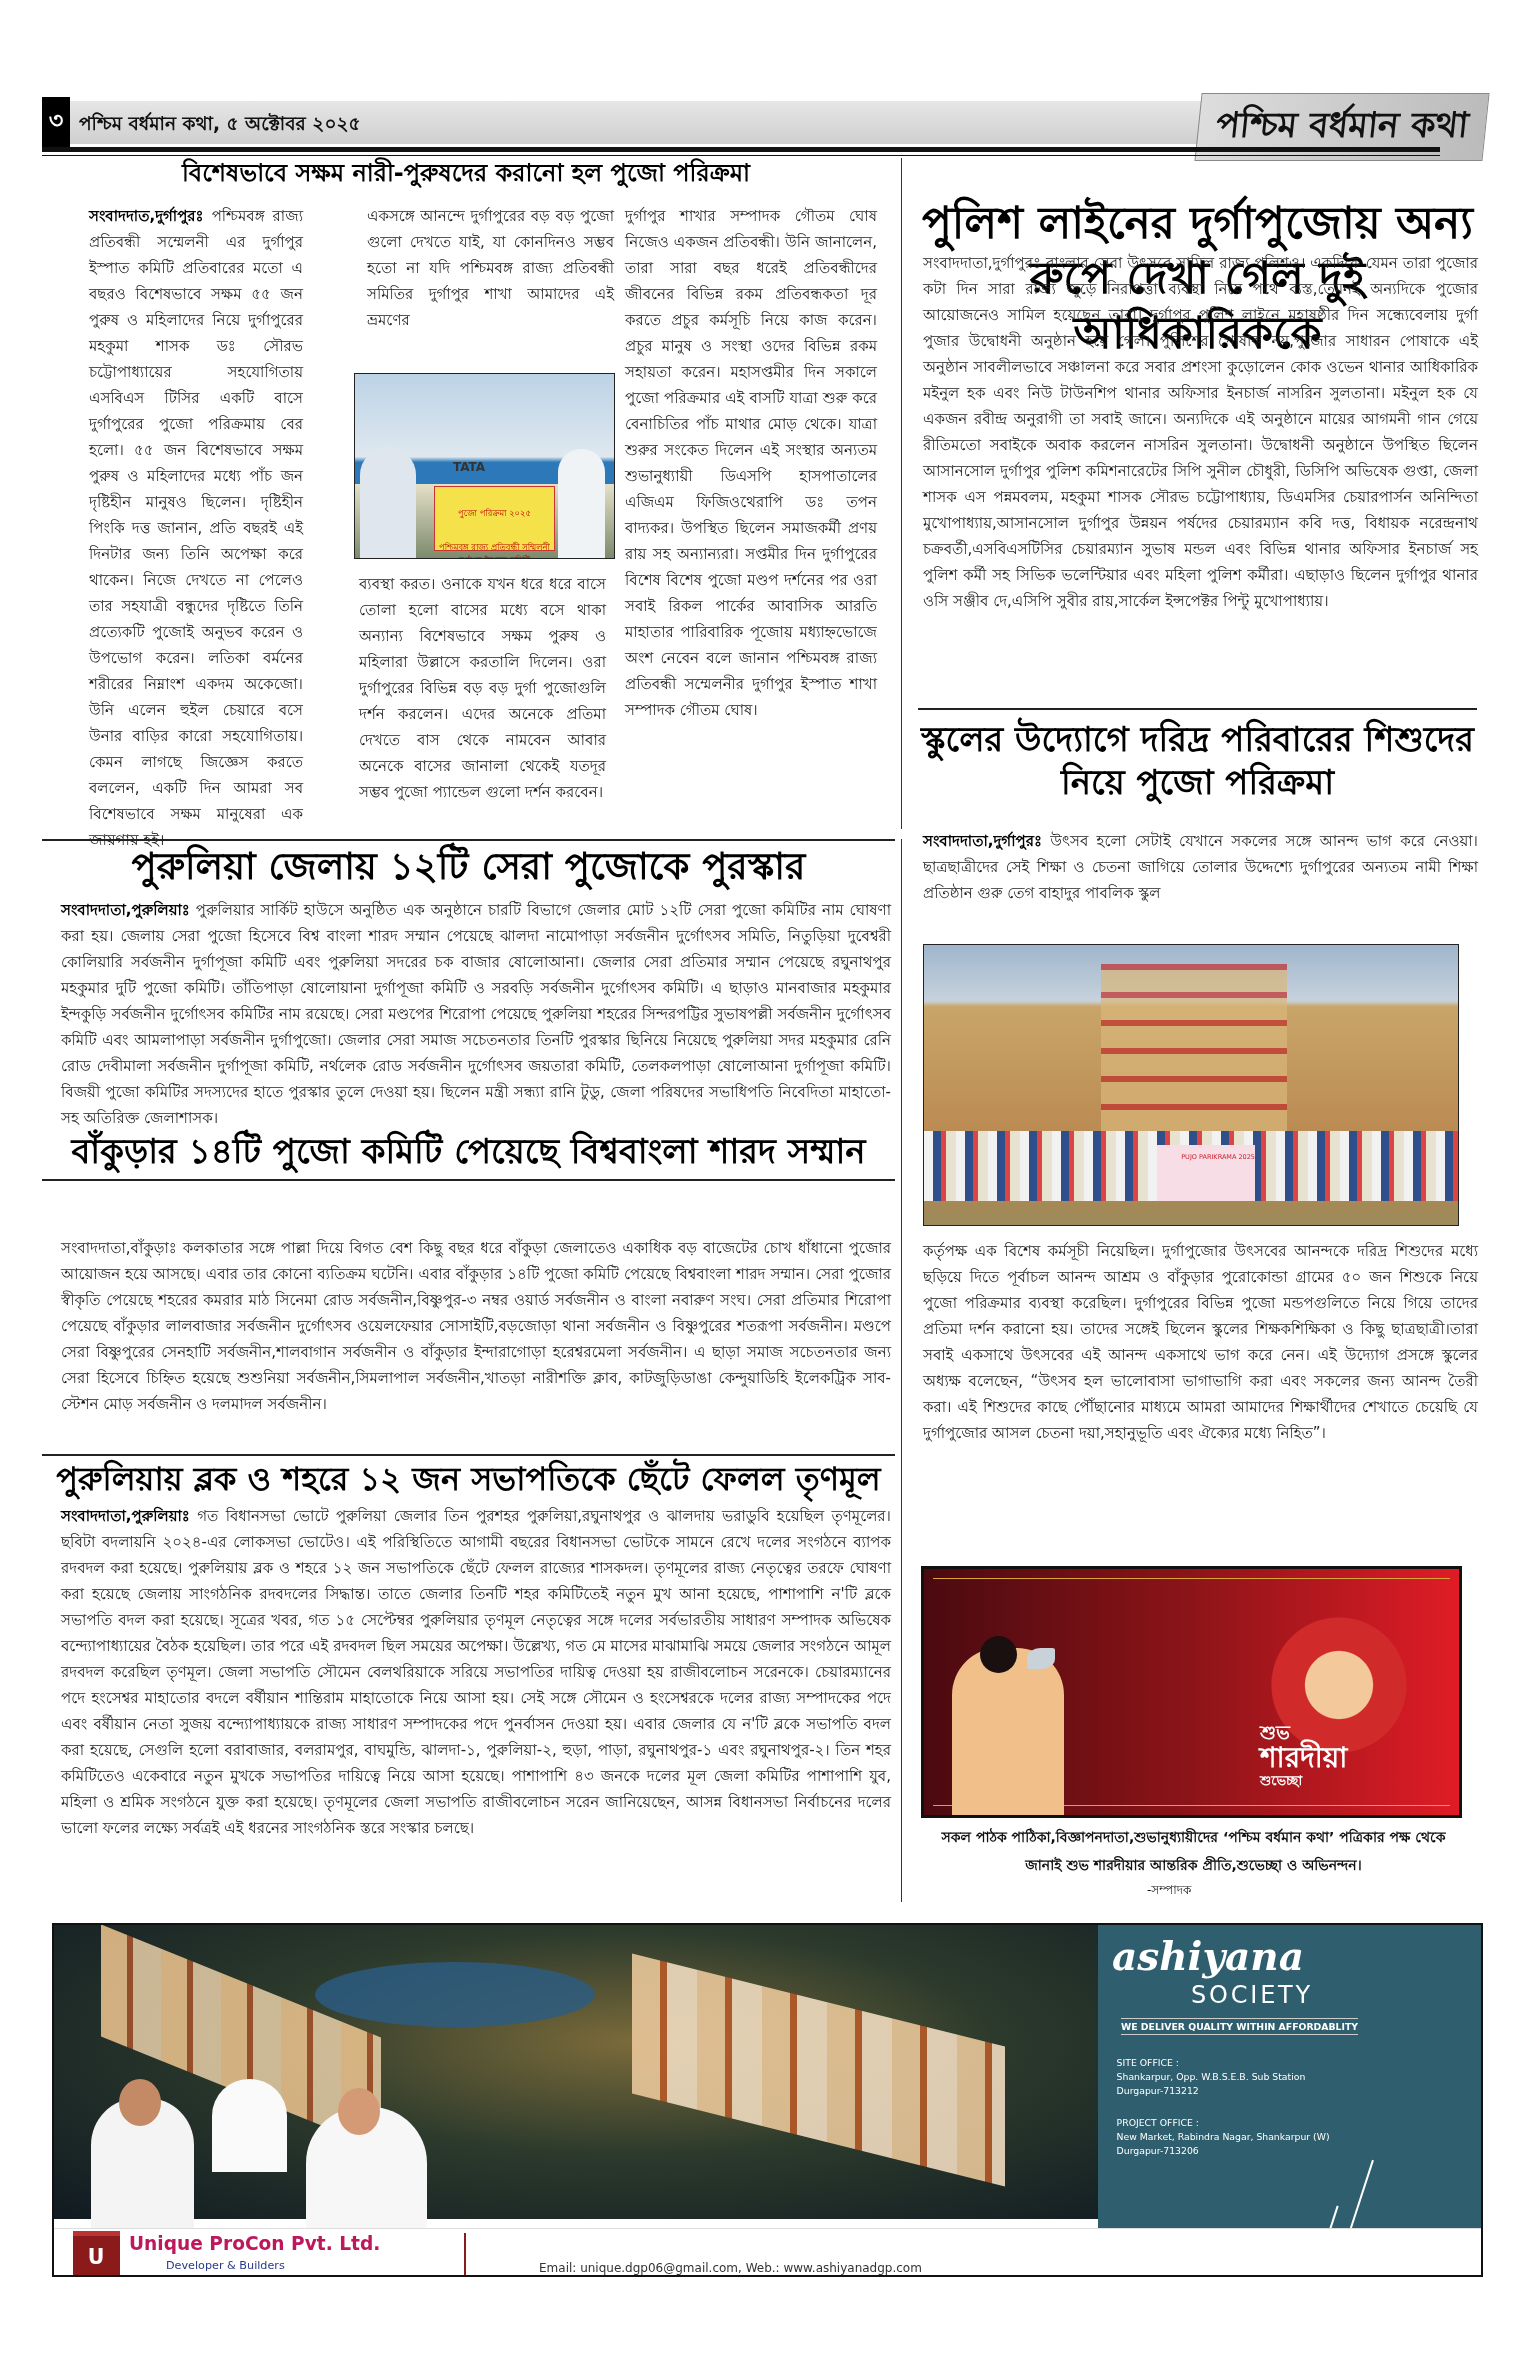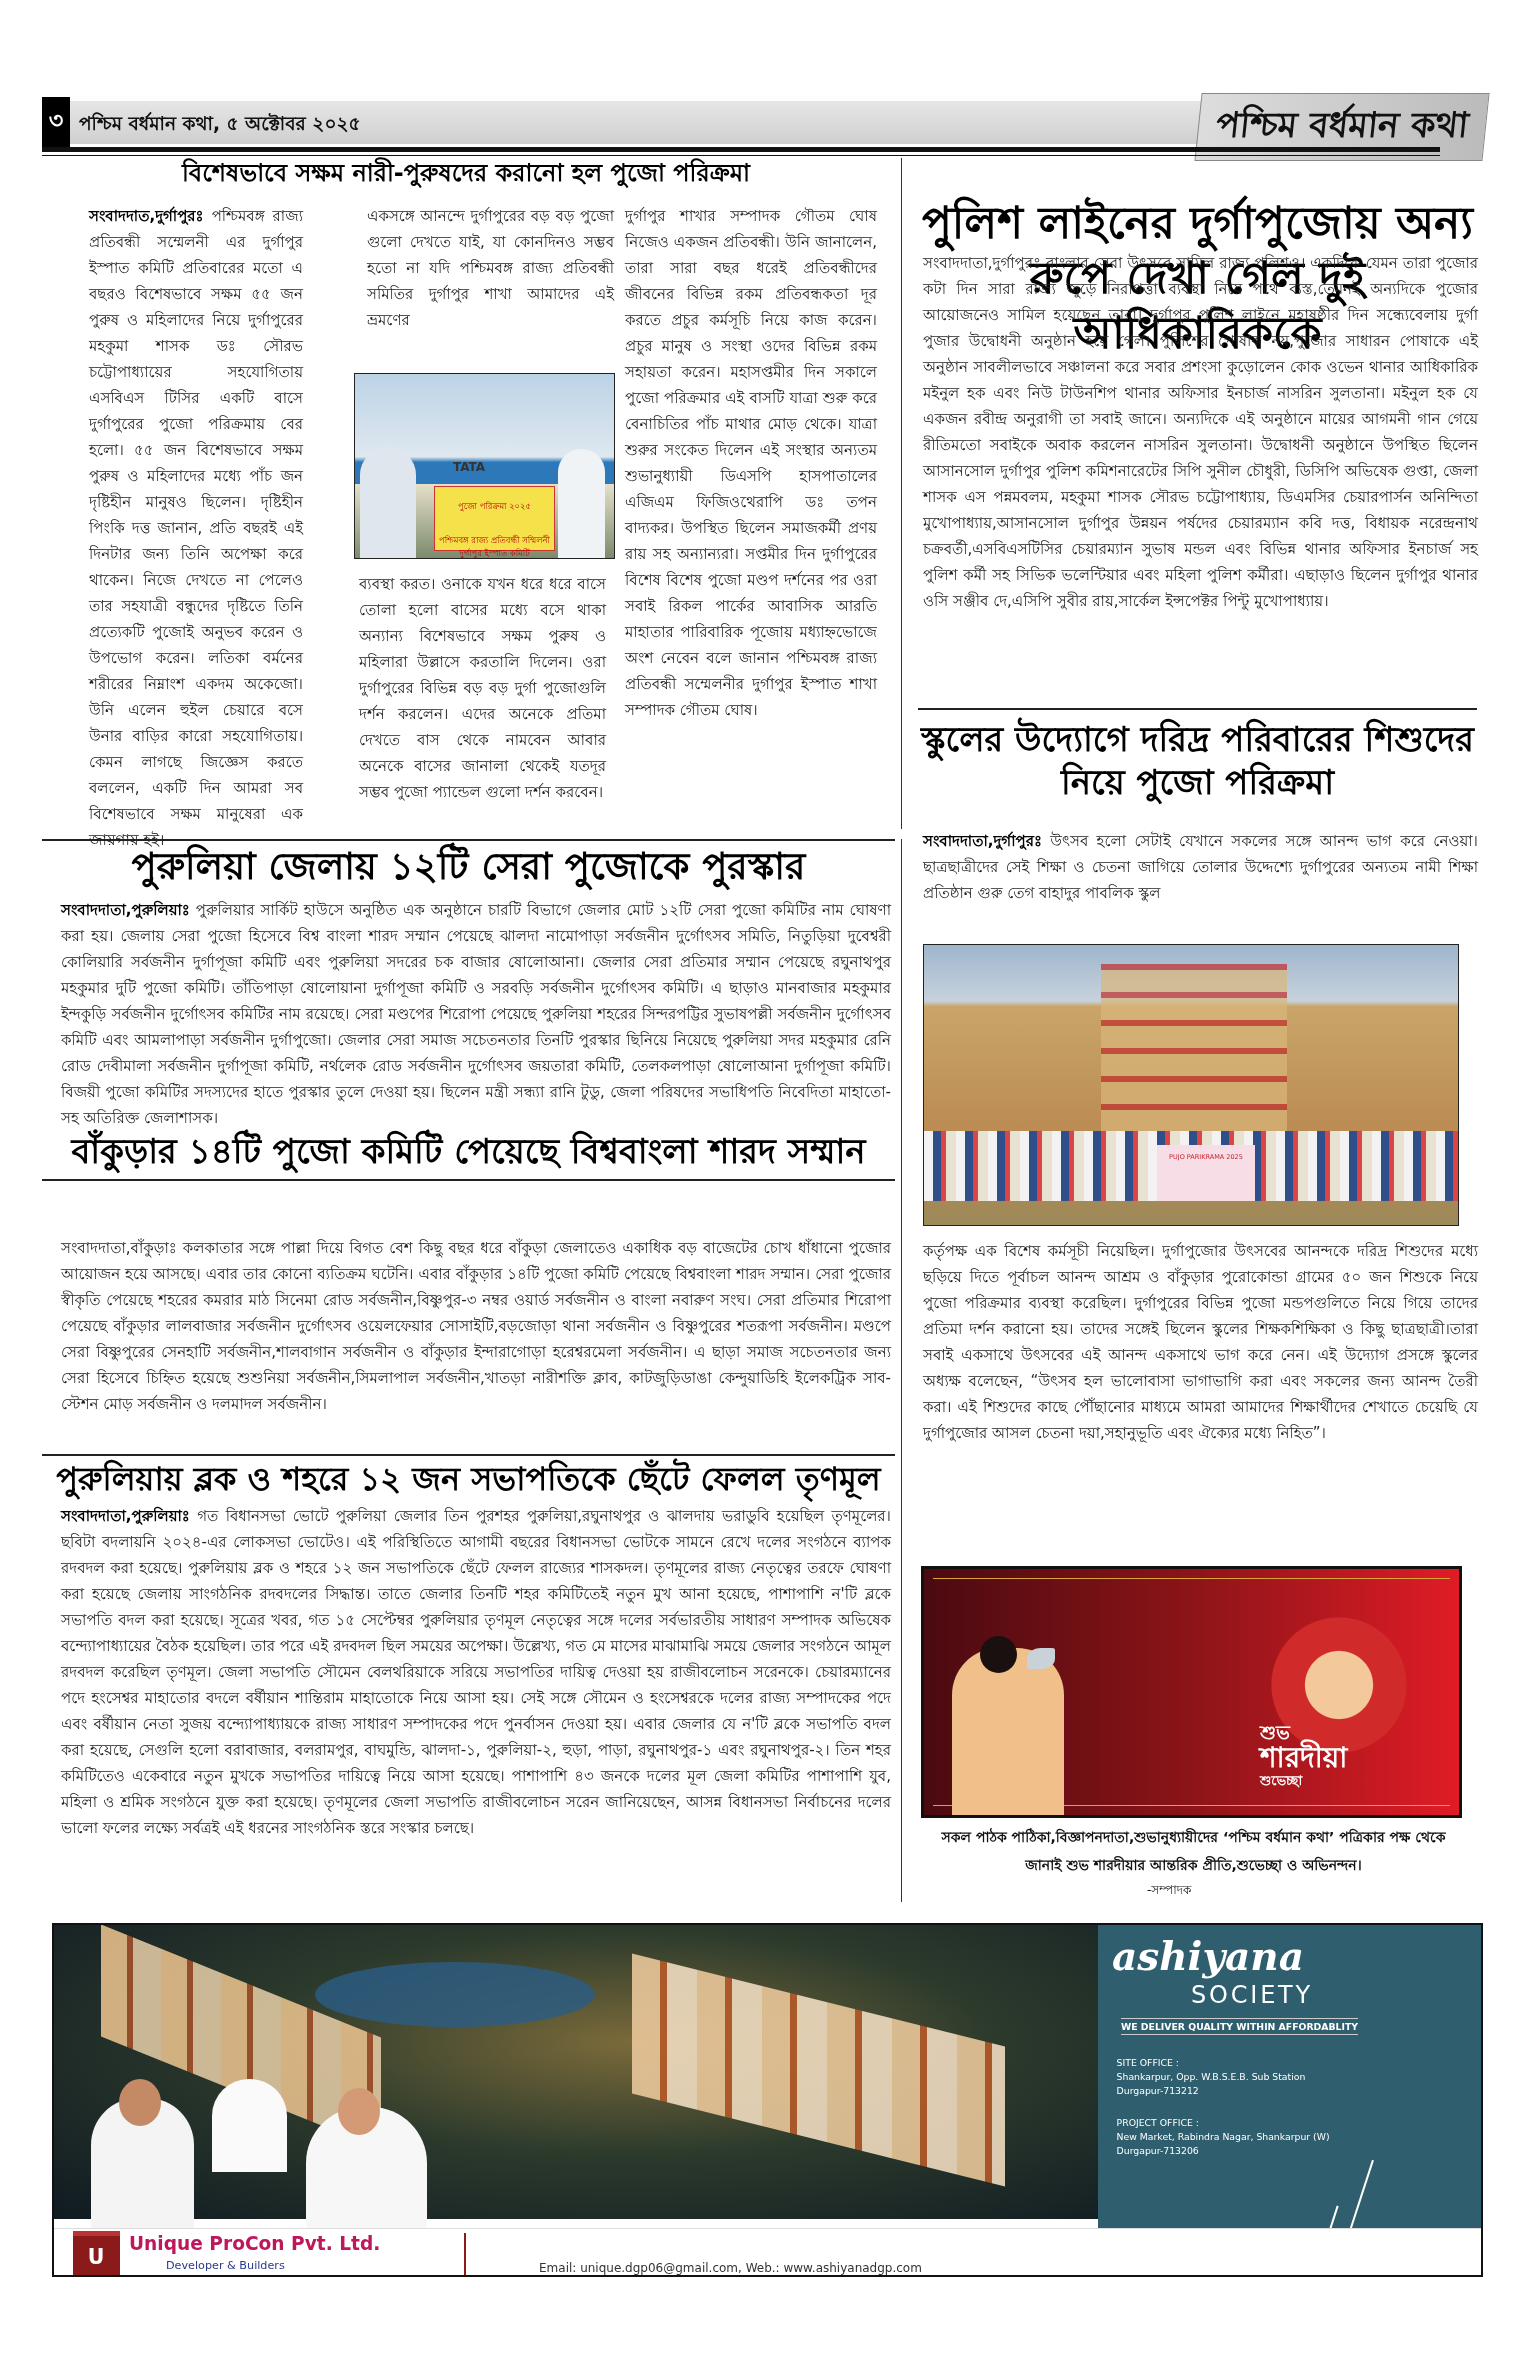--- a/index.html
+++ b/index.html
@@ -32,21 +32,21 @@
 </div>
 
 <div class="abs hl" style="left:42px;top:158px;width:848px;font-size:24px;">বিশেষভাবে সক্ষম নারী-পুরুষদের করানো হল পুজো পরিক্রমা</div>
 <div class="abs col" style="left:89px;top:203px;width:214px;">
   <b>সংবাদদাত,দুর্গাপুরঃ</b>
   <span>পশ্চিমবঙ্গ রাজ্য প্রতিবন্ধী সম্মেলনী এর দুর্গাপুর ইস্পাত কমিটি প্রতিবারের মতো এ বছরও বিশেষভাবে সক্ষম ৫৫ জন পুরুষ ও মহিলাদের নিয়ে দুর্গাপুরের মহকুমা শাসক ডঃ সৌরভ চট্টোপাধ্যায়ের সহযোগিতায় এসবিএস টিসির একটি বাসে দুর্গাপুরের পুজো পরিক্রমায় বের হলো। ৫৫ জন বিশেষভাবে সক্ষম পুরুষ ও মহিলাদের মধ্যে পাঁচ জন দৃষ্টিহীন মানুষও ছিলেন। দৃষ্টিহীন পিংকি দত্ত জানান, প্রতি বছরই এই দিনটার জন্য তিনি অপেক্ষা করে থাকেন। নিজে দেখতে না পেলেও তার সহযাত্রী বন্ধুদের দৃষ্টিতে তিনি প্রত্যেকটি পুজোই অনুভব করেন ও উপভোগ করেন। লতিকা বর্মনের শরীরের নিম্নাংশ একদম অকেজো। উনি এলেন হুইল চেয়ারে বসে উনার বাড়ির কারো সহযোগিতায়। কেমন লাগছে জিজ্ঞেস করতে বললেন, একটি দিন আমরা সব বিশেষভাবে সক্ষম মানুষেরা এক জায়গায় হই।</span>
 </div>
 <div class="abs col" style="left:359px;top:203px;width:247px;margin-left:8px;">একসঙ্গে আনন্দে দুর্গাপুরের বড় বড় পুজো গুলো দেখতে যাই, যা কোনদিনও সম্ভব হতো না যদি পশ্চিমবঙ্গ রাজ্য প্রতিবন্ধী সমিতির দুর্গাপুর শাখা আমাদের এই ভ্রমণের</div>
 <div class="photo" style="left:354px;top:373px;width:261px;height:186px;background:linear-gradient(#bcd3e6 0,#dfe8ef 45%,#2d78b8 48%,#2d78b8 60%,#e4e0c8 60%,#7c8a6c 100%);">
   <div style="position:absolute;left:98px;top:86px;font-size:12px;font-weight:bold;color:#333">TATA</div>
-  <div style="position:absolute;left:79px;top:112px;width:121px;height:65px;background:#f5e24a;border:0.9px solid #c33;font-size:8.4px;text-align:center;color:#b00;padding-top:13px;line-height:13px">
+  <div style="position:absolute;left:79px;top:112px;width:121px;height:65px;background:#f5e24a;border:0.9px solid #c33;font-size:8.4px;text-align:center;color:#b00;padding-top:20px;line-height:13px">
     <div>পুজো পরিক্রমা ২০২৫</div>
     <div style="margin-top:20.5px">পশ্চিমবঙ্গ রাজ্য প্রতিবন্ধী সম্মিলনী দুর্গাপুর ইস্পাত কমিটি</div>
   </div>
   <div style="position:absolute;left:4.7px;top:73px;width:56px;height:114px;background:#dfe6ee;border-radius:28px 28px 0 0"></div>
   <div style="position:absolute;left:203px;top:75px;width:47px;height:112px;background:#f0f3f6;border-radius:23px 23px 0 0"></div>
 </div>
 <div class="abs col" style="left:359px;top:571px;width:247px;">ব্যবস্থা করত। ওনাকে যখন ধরে ধরে বাসে তোলা হলো বাসের মধ্যে বসে থাকা অন্যান্য বিশেষভাবে সক্ষম পুরুষ ও মহিলারা উল্লাসে করতালি দিলেন। ওরা দুর্গাপুরের বিভিন্ন বড় বড় দুর্গা পুজোগুলি দর্শন করলেন। এদের অনেকে প্রতিমা দেখতে বাস থেকে নামবেন আবার অনেকে বাসের জানালা থেকেই যতদূর সম্ভব পুজো প্যান্ডেল গুলো দর্শন করবেন।</div>
 <div class="abs col" style="left:625px;top:203px;width:252px;">দুর্গাপুর শাখার সম্পাদক গৌতম ঘোষ নিজেও একজন প্রতিবন্ধী। উনি জানালেন, তারা সারা বছর ধরেই প্রতিবন্ধীদের জীবনের বিভিন্ন রকম প্রতিবন্ধকতা দূর করতে প্রচুর কর্মসূচি নিয়ে কাজ করেন। প্রচুর মানুষ ও সংস্থা ওদের বিভিন্ন রকম সহায়তা করেন। মহাসপ্তমীর দিন সকালে পুজো পরিক্রমার এই বাসটি যাত্রা শুরু করে বেনাচিতির পাঁচ মাথার মোড় থেকে। যাত্রা শুরুর সংকেত দিলেন এই সংস্থার অন্যতম শুভানুধ্যায়ী ডিএসপি হাসপাতালের এজিএম ফিজিওথেরাপি ডঃ তপন বাদ্যকর। উপস্থিত ছিলেন সমাজকর্মী প্রণয় রায় সহ অন্যান্যরা। সপ্তমীর দিন দুর্গাপুরের বিশেষ বিশেষ পুজো মণ্ডপ দর্শনের পর ওরা সবাই রিকল পার্কের আবাসিক আরতি মাহাতার পারিবারিক পূজোয় মধ্যাহ্নভোজে অংশ নেবেন বলে জানান পশ্চিমবঙ্গ রাজ্য প্রতিবন্ধী সম্মেলনীর দুর্গাপুর ইস্পাত শাখা সম্পাদক গৌতম ঘোষ।</div>
 <div class="vdiv" style="left:901px;top:158px;height:671px;"></div>
 
@@ -55,21 +55,21 @@
 <div class="hdiv" style="left:918px;top:708px;width:559px;"></div>
 
 <div class="abs hl" style="left:918px;top:718px;width:559px;font-size:34px;">স্কুলের উদ্যোগে দরিদ্র পরিবারের শিশুদের নিয়ে পুজো পরিক্রমা</div>
 <div class="abs col" style="left:923px;top:828px;width:555px;">
   <b>সংবাদদাতা,দুর্গাপুরঃ</b>
   <span>উৎসব হলো সেটাই যেখানে সকলের সঙ্গে আনন্দ ভাগ করে নেওয়া। ছাত্রছাত্রীদের সেই শিক্ষা ও চেতনা জাগিয়ে তোলার উদ্দেশ্যে দুর্গাপুরের অন্যতম নামী শিক্ষা প্রতিষ্ঠান গুরু তেগ বাহাদুর পাবলিক স্কুল</span>
 </div>
 <div class="photo" style="left:923px;top:944px;width:536px;height:282px;background:linear-gradient(#9fb6cc 0,#c7d2dc 20%,#c9a56a 22%,#b8864e 75%,#9c8a5a 100%);">
   <div style="position:absolute;left:177px;top:18.6px;width:186px;height:186px;background:repeating-linear-gradient(#c12b2b 0 5.6px,#d9b67a 5.6px 28px);opacity:.7"></div>
   <div style="position:absolute;left:0;top:186px;width:536px;height:70px;background:repeating-linear-gradient(90deg,#f2f2f2 0 9.3px,#2f4f8a 9.3px 17px,#d44 17px 22.4px,#e8e2d0 22.4px 32px)"></div>
-  <div style="position:absolute;left:233px;top:200px;width:98px;height:56px;background:#f6dde6;font-size:6.5px;color:#c23;text-align:center;padding-top:7.5px">PUJO PARIKRAMA 2025</div>
+  <div style="position:absolute;left:233px;top:200px;width:98px;height:56px;background:#f6dde6;font-size:6.5px;color:#c23;text-align:right;padding-top:7.5px">PUJO PARIKRAMA 2025</div>
 </div>
 <div class="abs col" style="left:923px;top:1238px;width:555px;">কর্তৃপক্ষ এক বিশেষ কর্মসূচী নিয়েছিল। দুর্গাপুজোর উৎসবের আনন্দকে দরিদ্র শিশুদের মধ্যে ছড়িয়ে দিতে পূর্বাচল আনন্দ আশ্রম ও বাঁকুড়ার পুরোকোন্ডা গ্রামের ৫০ জন শিশুকে নিয়ে পুজো পরিক্রমার ব্যবস্থা করেছিল। দুর্গাপুরের বিভিন্ন পুজো মন্ডপগুলিতে নিয়ে গিয়ে তাদের প্রতিমা দর্শন করানো হয়। তাদের সঙ্গেই ছিলেন স্কুলের শিক্ষকশিক্ষিকা ও কিছু ছাত্রছাত্রী।তারা সবাই একসাথে উৎসবের এই আনন্দ একসাথে ভাগ করে নেন। এই উদ্যোগ প্রসঙ্গে স্কুলের অধ্যক্ষ বলেছেন, “উৎসব হল ভালোবাসা ভাগাভাগি করা এবং সকলের জন্য আনন্দ তৈরী করা। এই শিশুদের কাছে পৌঁছানোর মাধ্যমে আমরা আমাদের শিক্ষার্থীদের শেখাতে চেয়েছি যে দুর্গাপুজোর আসল চেতনা দয়া,সহানুভূতি এবং ঐক্যের মধ্যে নিহিত”।</div>
 
 <div class="hdiv" style="left:42px;top:839px;width:853px;"></div>
 <div class="abs hl" style="left:42px;top:844px;width:853px;font-size:37px;">পুরুলিয়া জেলায় ১২টি সেরা পুজোকে পুরস্কার</div>
 <div class="abs col" style="left:61px;top:897px;width:830px;">
   <b>সংবাদদাতা,পুরুলিয়াঃ</b>
   <span>পুরুলিয়ার সার্কিট হাউসে অনুষ্ঠিত এক অনুষ্ঠানে চারটি বিভাগে জেলার মোট ১২টি সেরা পুজো কমিটির নাম ঘোষণা করা হয়। জেলায় সেরা পুজো হিসেবে বিশ্ব বাংলা শারদ সম্মান পেয়েছে ঝালদা নামোপাড়া সর্বজনীন দুর্গোৎসব সমিতি, নিতুড়িয়া দুবেশ্বরী কোলিয়ারি সর্বজনীন দুর্গাপূজা কমিটি এবং পুরুলিয়া সদরের চক বাজার ষোলোআনা। জেলার সেরা প্রতিমার সম্মান পেয়েছে রঘুনাথপুর মহকুমার দুটি পুজো কমিটি। তাঁতিপাড়া ষোলোয়ানা দুর্গাপূজা কমিটি ও সরবড়ি সর্বজনীন দুর্গোৎসব কমিটি। এ ছাড়াও মানবাজার মহকুমার ইন্দকুড়ি সর্বজনীন দুর্গোৎসব কমিটির নাম রয়েছে। সেরা মণ্ডপের শিরোপা পেয়েছে পুরুলিয়া শহরের সিন্দরপট্টির সুভাষপল্লী সর্বজনীন দুর্গোৎসব কমিটি এবং আমলাপাড়া সর্বজনীন দুর্গাপুজো। জেলার সেরা সমাজ সচেতনতার তিনটি পুরস্কার ছিনিয়ে নিয়েছে পুরুলিয়া সদর মহকুমার রেনি রোড দেবীমালা সর্বজনীন দুর্গাপূজা কমিটি, নর্থলেক রোড সর্বজনীন দুর্গোৎসব জয়তারা কমিটি, তেলকলপাড়া ষোলোআনা দুর্গাপূজা কমিটি। বিজয়ী পুজো কমিটির সদস্যদের হাতে পুরস্কার তুলে দেওয়া হয়। ছিলেন মন্ত্রী সন্ধ্যা রানি টুডু, জেলা পরিষদের সভাধিপতি নিবেদিতা মাহাতো-সহ অতিরিক্ত জেলাশাসক।</span>
 </div>
 

